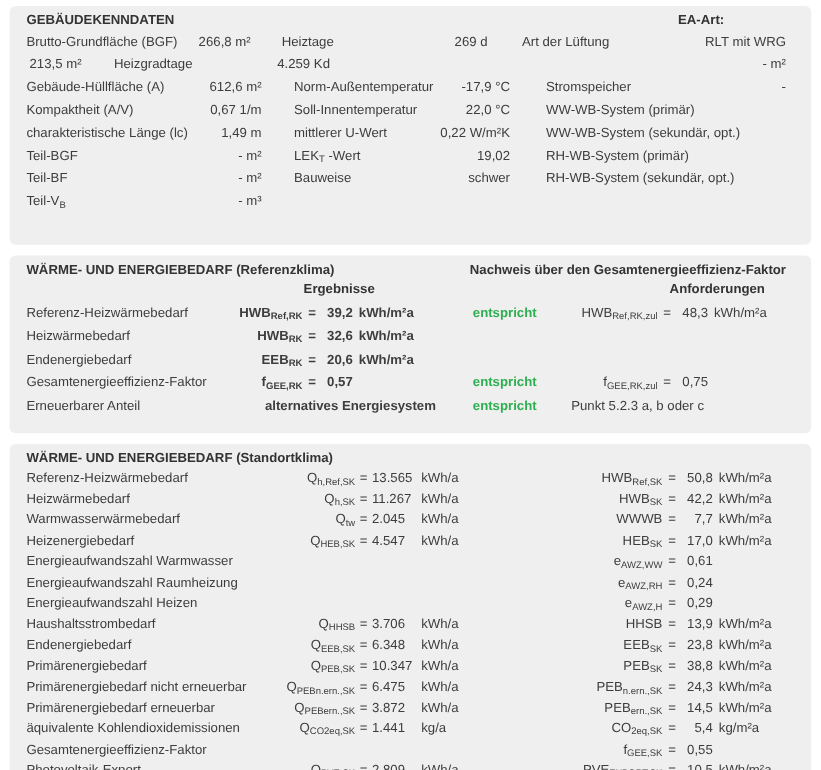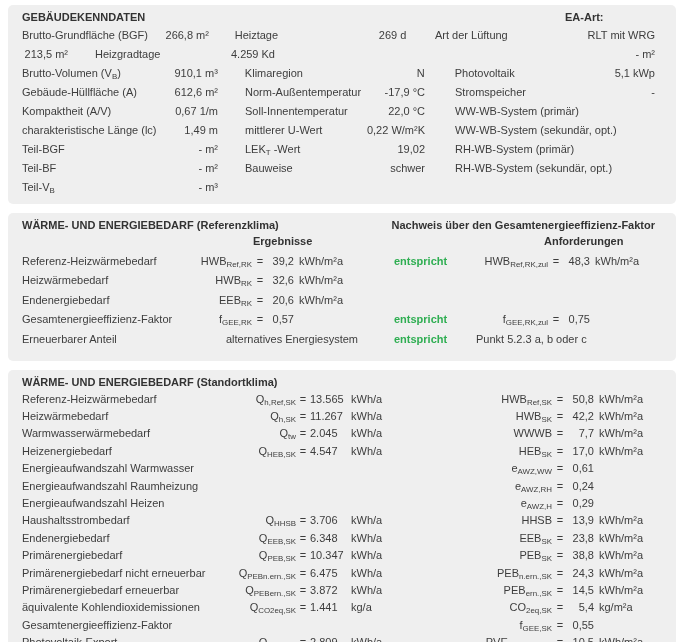--- a/index.html
+++ b/index.html
@@ -21,24 +21,24 @@
   .c-av { width:46px;  text-align:right; }
   .sp1  { width:27px; }
   .c-b  { width:120px; }
   .c-bv { width:60px;  text-align:right; }
   .sp2  { width:30px; }
   .c-c  { width:160px; }
   .c-cv { flex:1; text-align:right; }
   
   .s2-colheads { position:relative; height:18px; }
   .h-erg { position:absolute; left:231px; top:2px; font-weight:bold; color:#333; }
-  .h-anf { position:absolute; left:522px; top:2px; font-weight:bold; color:#333; }
+  .h-anf { position:absolute; left:536px; top:2px; font-weight:bold; color:#333; }
   .s2-row { display:flex; align-items:center; height:19.5px; }
   .s2-label { width:168px; }
-  .s2-zone  { width:204px; position:relative; display:flex; align-items:flex-end; }
+  .s2-zone  { width:204px; position:relative; display:flex; align-items:flex-end;font-weight:bold; }
   .s2-sym  { width:62px; text-align:right; }
   .s2-eq   { width:16px; text-align:center; }
   .s2-val  { width:26px; text-align:right; }
   .s2-unit { width:100px; padding-left:5px; }
   .s2-check { width:80px;font-weight:bold; }
   .green { color:#2fae52; }
   .s2-rzone { flex:1; position:relative; display:flex; align-items:center; }
   .s2-rsym { width:74px; text-align:right; }
   .s2-req  { width:16px; text-align:center; }
   .s2-rval { width:26px; text-align:right; }
@@ -80,30 +80,20 @@
 
       <div class="s1-row">
         <div class="cell c-av">213,5 m²</div>
         <div class="sp1"></div>
         <div class="cell c-b">Heizgradtage</div>
         <div class="cell c-bv">4.259 Kd</div>
         <div class="sp2"></div>
         <div class="cell c-cv">- m²</div>
       </div>
 
-      <div class="s1-row">
-        <div class="cell c-a">Brutto-Volumen (V<sub>B</sub>)</div>
-        <div class="cell c-av">910,1 m³</div>
-        <div class="sp1"></div>
-        <div class="cell c-b">Klimaregion</div>
-        <div class="cell c-bv">N</div>
-        <div class="sp2"></div>
-        <div class="cell c-c">Photovoltaik</div>
-        <div class="cell c-cv">5,1 kWp</div>
-      </div>
 
       <div class="s1-row">
         <div class="cell c-a">Gebäude-Hüllfläche (A)</div>
         <div class="cell c-av">612,6 m²</div>
         <div class="sp1"></div>
         <div class="cell c-b">Norm-Außentemperatur</div>
         <div class="cell c-bv">-17,9 °C</div>
         <div class="sp2"></div>
         <div class="cell c-c">Stromspeicher</div>
         <div class="cell c-cv">-</div>

